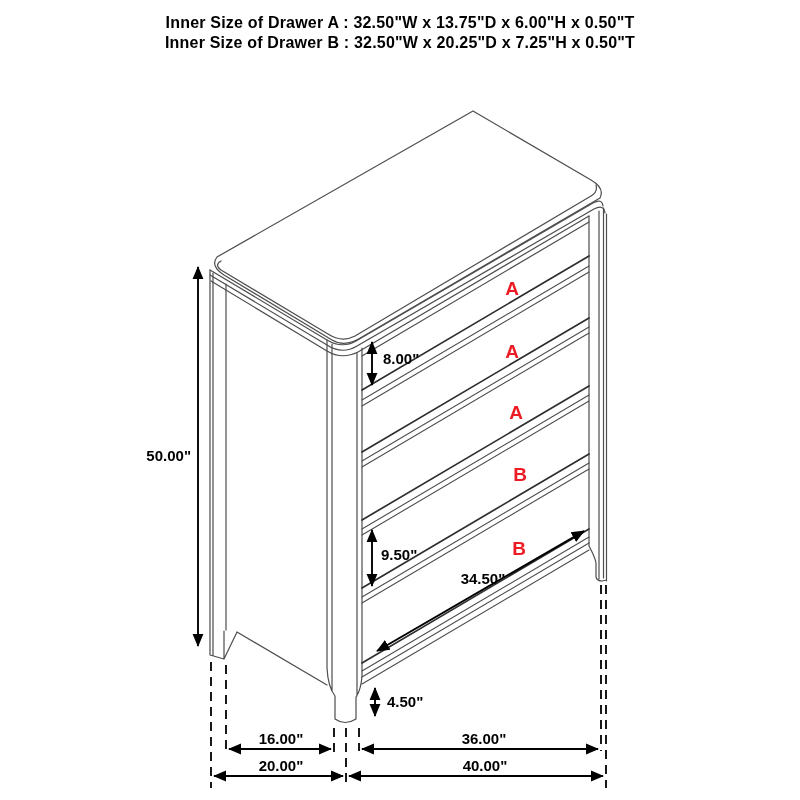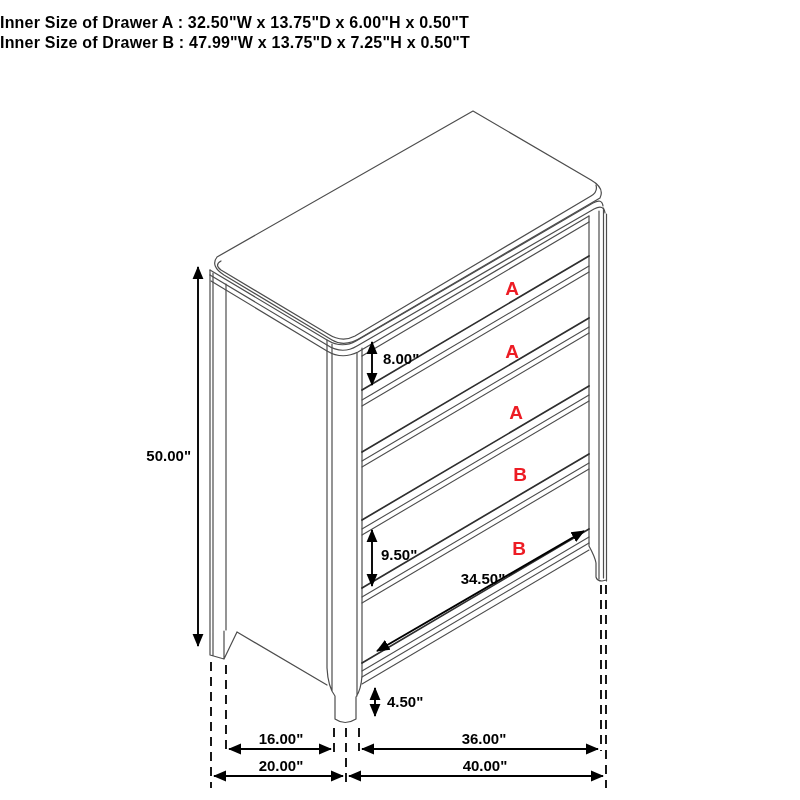--- a/index.html
+++ b/index.html
@@ -9,20 +9,21 @@
     height: 800px;
     background: #ffffff;
     overflow: hidden;
     font-family: "Liberation Sans", sans-serif;
   }
   .header {
     position: absolute;
     top: 13px;
     left: 0;
     width: 100%;
+    text-align: center;
     font-size: 16px;
     font-weight: bold;
     line-height: 20px;
     color: #000000;
     letter-spacing: 0.2px;
   }
   svg.diagram { position: absolute; top: 0; left: 0; }
   .dim-text {
     font-family: "Liberation Sans", sans-serif;
     font-size: 15px;
@@ -35,21 +36,21 @@
     font-weight: bold;
   }
 </style>
 </head>
 <body>
 
 <div class="page">
 
   <div class="header">
     <div>Inner Size of Drawer A : 32.50"W x 13.75"D x 6.00"H x 0.50"T</div>
-    <div>Inner Size of Drawer B : 47.99"W x 13.75"D x 7.25"H x 0.50"T</div>
+    <div>Inner Size of Drawer B : 32.50"W x 20.25"D x 7.25"H x 0.50"T</div>
   </div>
 
   <svg class="diagram" width="800" height="800" viewBox="0 0 800 800">
     <defs>
       <marker id="ah" viewBox="0 0 10 10" refX="9.3" refY="5" markerWidth="7" markerHeight="7" orient="auto-start-reverse">
         <path d="M0,0.8 L10,5 L0,9.2 Z" fill="#000000"></path>
       </marker>
     </defs>
 
     <g fill="none" stroke-linecap="round" stroke-linejoin="round" stroke="#4d4d4d">

